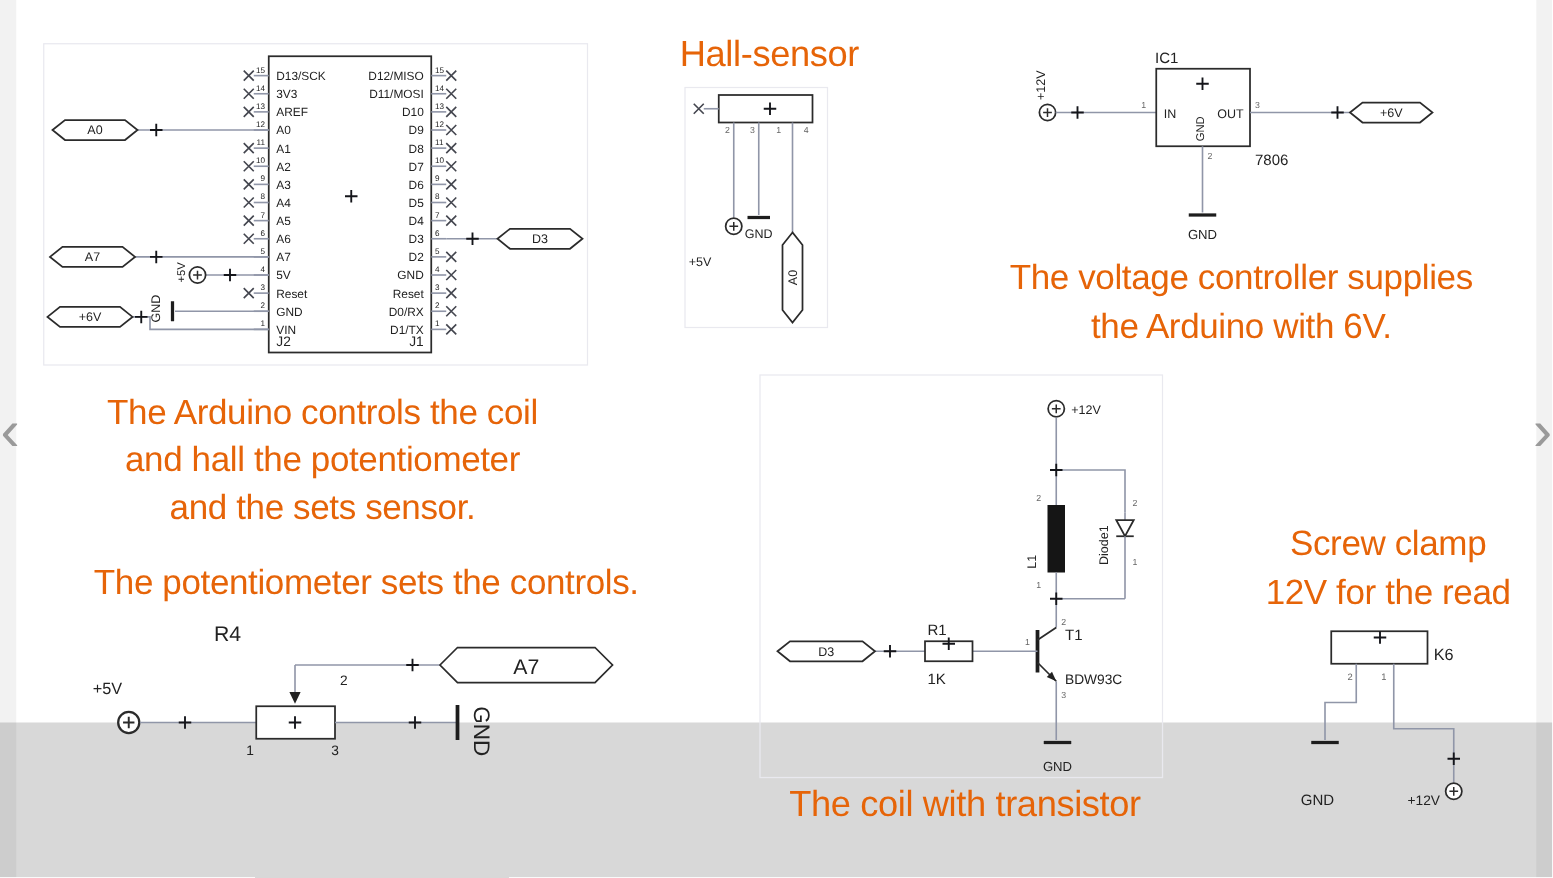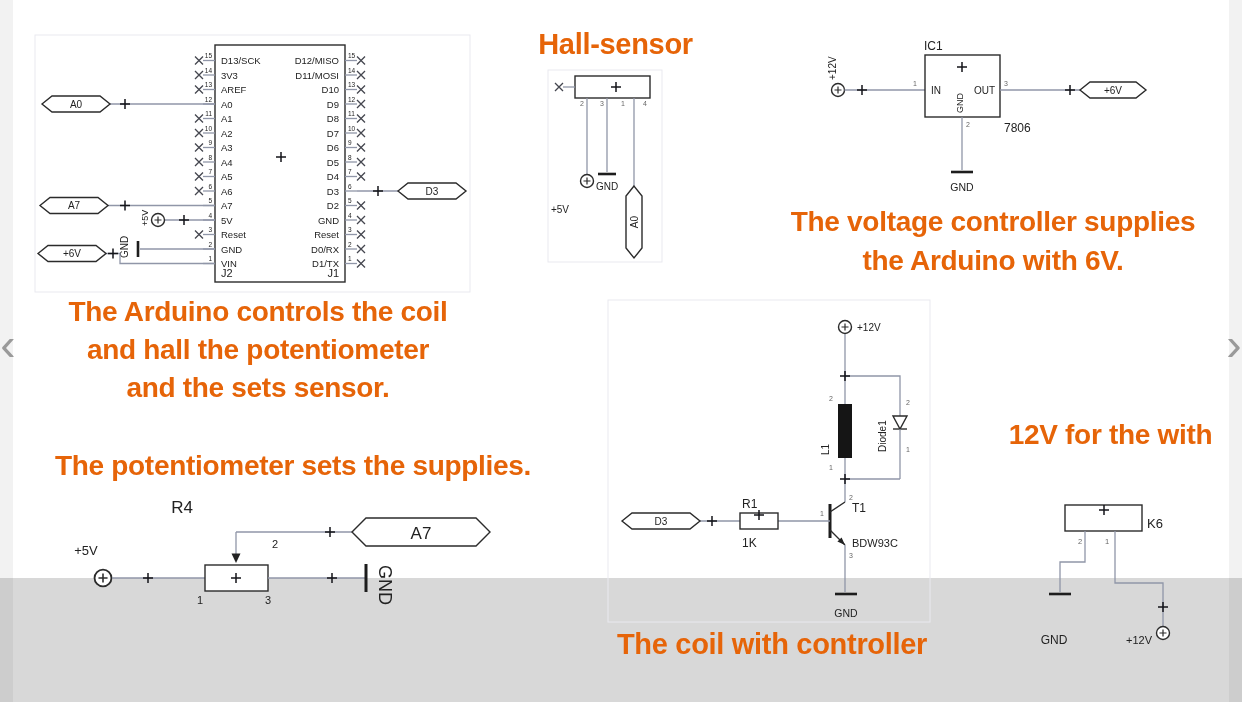--- a/index.html
+++ b/index.html
@@ -13,23 +13,23 @@
   .nav-arrow.left{left:-2px;} .nav-arrow.right{right:-2px;}
   svg.sch{position:absolute;left:0;top:0;z-index:3;}
   svg text{font-family:"Liberation Sans","DejaVu Sans",sans-serif;fill:#222;}
   .w{stroke:#9096a8;stroke-width:1.3;fill:none;}
   .c{stroke:#2b2b2b;stroke-width:1.4;fill:none;}
   .cf{stroke:#2b2b2b;stroke-width:1.4;fill:#fff;}
   .x{stroke:#44464f;stroke-width:1.3;fill:none;}
   .gb{stroke:#1d1d1d;stroke-width:2.6;fill:none;}
   .frame{stroke:#e9e9ef;stroke-width:1;fill:none;}
   .num{fill:#666;}
-  .caption{position:absolute;z-index:5;color:var(--accent,#e66408);font-weight:bold;
+  .caption{position:absolute;z-index:5;color:var(--accent,#e66408);font-weight:normal;
            text-align:center;letter-spacing:-0.3px;}
-  .cap-arduino{left:18px;top:293px;width:480px;font-size:28px;line-height:38px;}
+  .cap-arduino{left:18px;top:311px;width:480px;font-size:28px;line-height:38px;}
   .cap-hall{left:518px;top:28px;width:195px;font-size:29px;}
   .cap-reg{left:738px;top:202px;width:510px;font-size:28px;line-height:39px;}
   .cap-pot{left:8px;top:450px;width:570px;font-size:28px;}
   .cap-coil{left:592px;top:628px;width:360px;font-size:29px;}
   .cap-clamp{left:988px;top:415px;width:245px;font-size:28px;line-height:39px;}
 </style>
 </head>
 <body>
 
 <div class="stage">
@@ -355,22 +355,23 @@
   <div class="caption cap-arduino">
     <div>The Arduino controls the coil</div>
     <div>and hall the potentiometer</div>
     <div>and the sets sensor.</div>
   </div>
   <div class="caption cap-hall">Hall-sensor</div>
   <div class="caption cap-reg">
     <div>The voltage controller supplies</div>
     <div>the Arduino with 6V.</div>
   </div>
-  <div class="caption cap-pot">The potentiometer sets the supplies.</div>
-  <div class="caption cap-coil">The coil with controller</div>
+  <div class="caption cap-pot">The potentiometer sets the controls.</div>
+  <div class="caption cap-coil">The coil with transistor</div>
   <div class="caption cap-clamp">
-    <div>12V for the with</div>
+    <div>Screw clamp</div>
+    <div>12V for the read</div>
   </div>
 
   <div class="nav-arrow left">‹</div>
   <div class="nav-arrow right">›</div>
 
 </div>
 
 </body></html>

